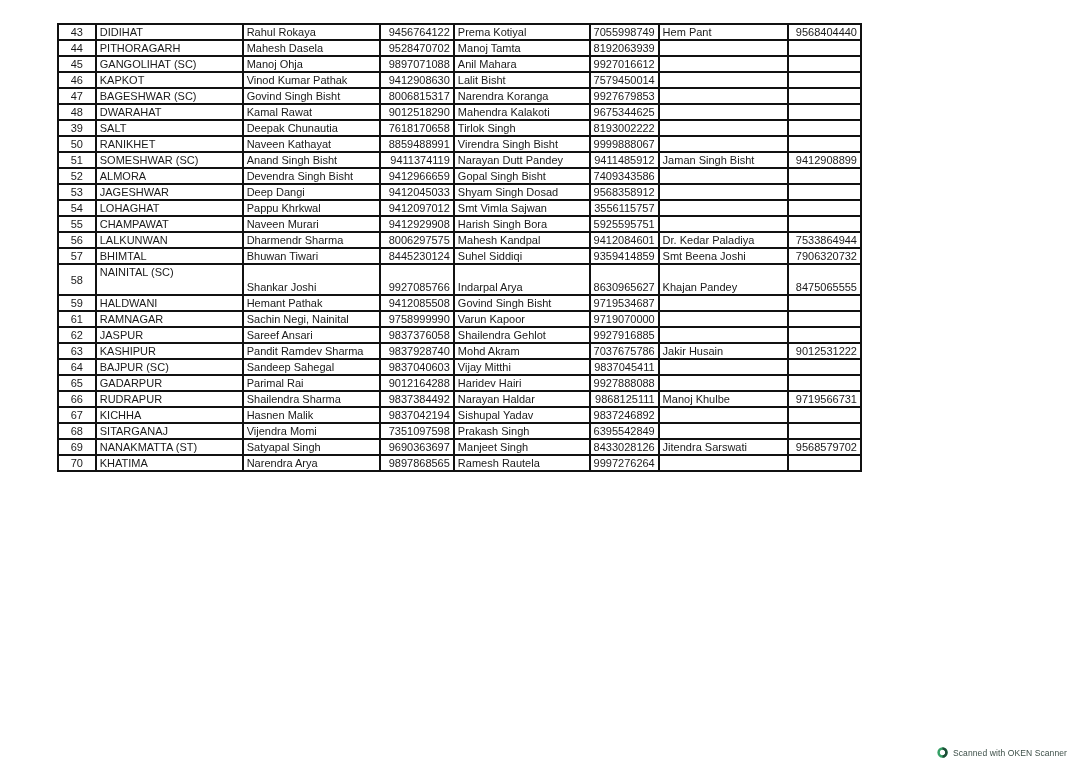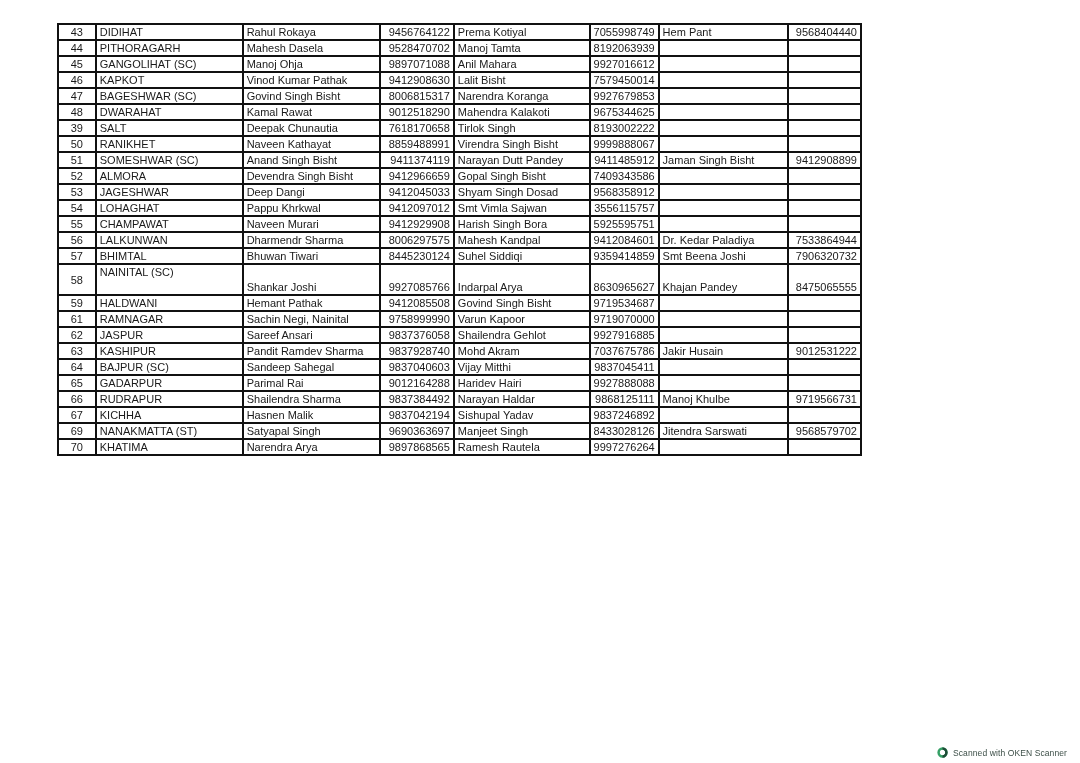--- a/index.html
+++ b/index.html
@@ -305,20 +305,30 @@
             <td class="c0">67</td>
             <td class="c1">KICHHA</td>
             <td class="c2">Hasnen Malik</td>
             <td class="c3">9837042194</td>
             <td class="c4">Sishupal Yadav</td>
             <td class="c5">9837246892</td>
             <td class="c6"></td>
             <td class="c7"></td>
           </tr>
           <tr class="">
+            <td class="c0">68</td>
+            <td class="c1">SITARGANAJ</td>
+            <td class="c2">Vijendra Momi</td>
+            <td class="c3">7351097598</td>
+            <td class="c4">Prakash Singh</td>
+            <td class="c5">6395542849</td>
+            <td class="c6"></td>
+            <td class="c7"></td>
+          </tr>
+          <tr class="">
             <td class="c0">69</td>
             <td class="c1">NANAKMATTA  (ST)</td>
             <td class="c2">Satyapal Singh</td>
             <td class="c3">9690363697</td>
             <td class="c4">Manjeet Singh</td>
             <td class="c5">8433028126</td>
             <td class="c6">Jitendra Sarswati</td>
             <td class="c7">9568579702</td>
           </tr>
           <tr class="">

